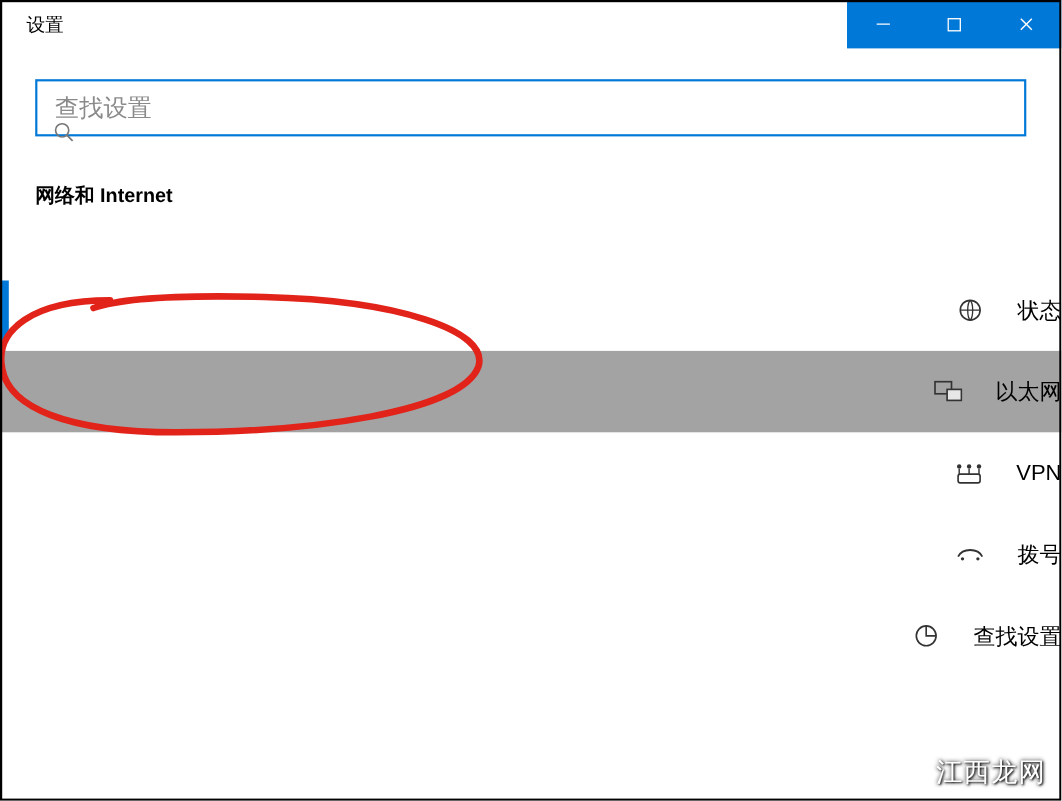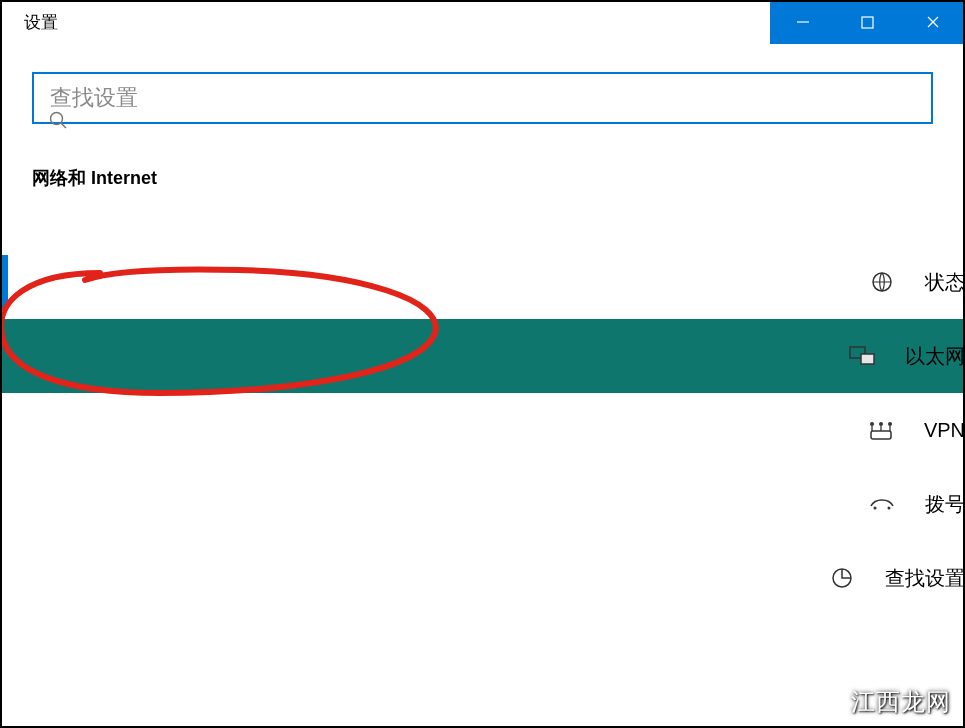--- a/index.html
+++ b/index.html
@@ -97,21 +97,21 @@
     align-items: center;
     padding-left: 28px;
     font-size: 20px;
     color: #000;
     position: relative;
     margin-left: -32px;
     margin-right: -32px;
     justify-content: flex-end;
   }
   .nav-item.selected {
-    background: #0f766e;
+    background: #a3a3a3;
   }
   .nav-item.active-indicator::before {
     content: "";
     position: absolute;
     left: 0;
     top: 10px;
     width: 8px;
     height: 54px;
     background: #0078d7;
   }

